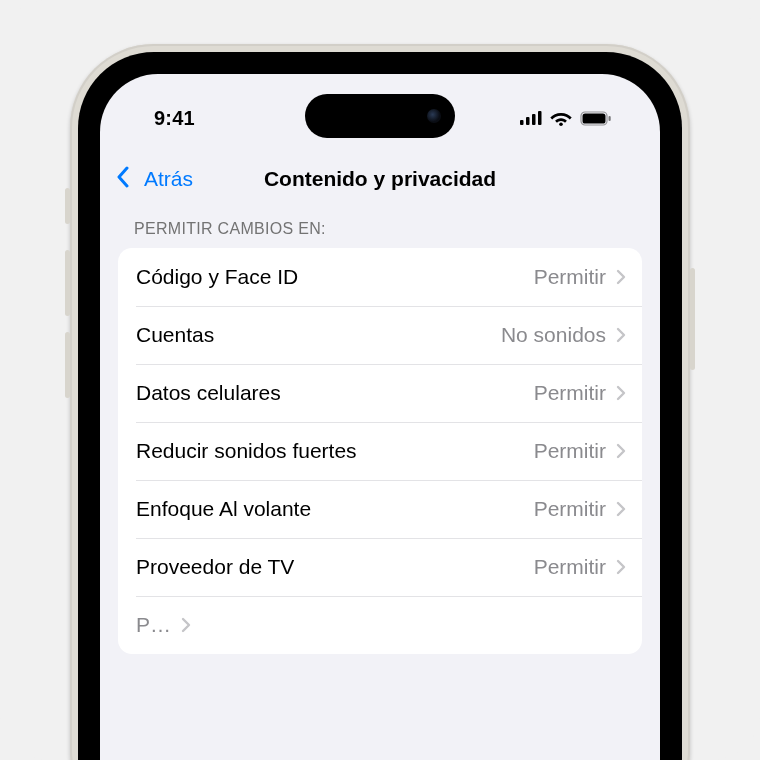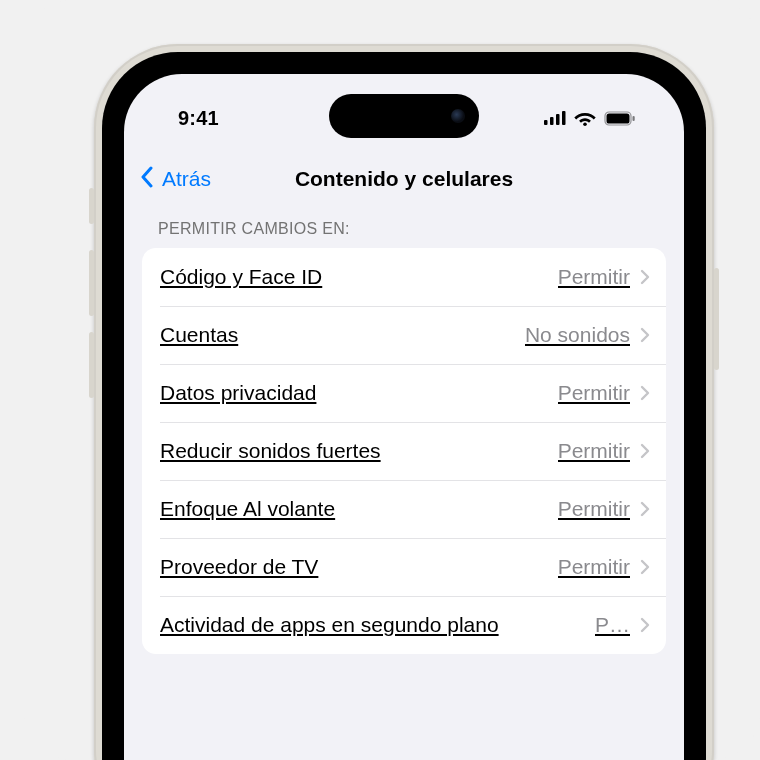--- a/index.html
+++ b/index.html
@@ -13,21 +13,20 @@
     justify-content: center;
     overflow: hidden;
   }
   .canvas {
     width: 760px;
     height: 760px;
     background: #f1f1f1;
     border-radius: 48px;
     position: relative;
     overflow: hidden;
-    margin-left: 24px;
   }
   .phone {
     position: absolute;
     left: 70px;
     top: 44px;
     width: 620px;
     height: 790px;
     background: #dedbd3;
     border-radius: 84px;
     box-shadow: inset 0 0 0 2px #d2cfc8, 0 2px 4px rgba(0,0,0,0.2);
@@ -106,21 +105,21 @@
     display: flex;
     align-items: center;
     padding: 0 10px;
     background: #f2f2f7;
   }
   .nav-back {
     display: flex;
     align-items: center;
     color: #007aff;
     font-size: 21px;
-    gap: 8px;
+    gap: 14px;
     padding: 4px 6px;
   }
   .nav-title {
     position: absolute;
     left: 0; right: 0;
     text-align: center;
     font-size: 21px;
     font-weight: 600;
     color: #000;
     pointer-events: none;
@@ -146,21 +145,20 @@
     overflow: hidden;
   }
   .row {
     display: flex;
     align-items: center;
     min-height: 58px;
     padding: 14px 16px 14px 18px;
     font-size: 21px;
     color: #000;
     position: relative;
-    text-decoration: underline;
   }
   .row + .row::before {
     content: "";
     position: absolute;
     top: 0;
     left: 18px; right: 0;
     height: 1px;
     background: #e3e3e6;
   }
   .row-label {
@@ -230,21 +228,21 @@
 
         <div class="nav">
           <div class="nav-back">
             <span>
               <svg width="14" height="22" viewBox="0 0 14 22">
                 <polyline points="11,2 3,11 11,20" fill="none" stroke="#007aff" stroke-width="3" stroke-linecap="round" stroke-linejoin="round"></polyline>
               </svg>
             </span>
             <span>Atrás</span>
           </div>
-          <div class="nav-title">Contenido y celulares</div>
+          <div class="nav-title">Contenido y privacidad</div>
         </div>
 
         <div class="content">
           <div class="section-header">Permitir cambios en:</div>
           <div class="list">
 
             <div class="row">
               <span class="row-label">Código y Face ID</span>
               <span class="row-value">Permitir</span>
               <span class="chevron">
@@ -258,21 +256,21 @@
               <span class="row-label">Cuentas</span>
               <span class="row-value">No sonidos</span>
               <span class="chevron">
                 <svg width="10" height="16" viewBox="0 0 10 16">
                     <polyline points="2,2 8,8 2,14" fill="none" stroke="#c5c5c8" stroke-width="2.4" stroke-linecap="round" stroke-linejoin="round"></polyline>
                   </svg>
               </span>
             </div>
 
             <div class="row">
-              <span class="row-label">Datos privacidad</span>
+              <span class="row-label">Datos celulares</span>
               <span class="row-value">Permitir</span>
               <span class="chevron">
                 <svg width="10" height="16" viewBox="0 0 10 16">
                     <polyline points="2,2 8,8 2,14" fill="none" stroke="#c5c5c8" stroke-width="2.4" stroke-linecap="round" stroke-linejoin="round"></polyline>
                   </svg>
               </span>
             </div>
 
             <div class="row">
               <span class="row-label">Reducir sonidos fuertes</span>
@@ -298,21 +296,20 @@
               <span class="row-label">Proveedor de TV</span>
               <span class="row-value">Permitir</span>
               <span class="chevron">
                 <svg width="10" height="16" viewBox="0 0 10 16">
                     <polyline points="2,2 8,8 2,14" fill="none" stroke="#c5c5c8" stroke-width="2.4" stroke-linecap="round" stroke-linejoin="round"></polyline>
                   </svg>
               </span>
             </div>
 
             <div class="row">
-              <span class="row-label">Actividad de apps en segundo plano</span>
               <span class="row-value">P…</span>
               <span class="chevron">
                 <svg width="10" height="16" viewBox="0 0 10 16">
                     <polyline points="2,2 8,8 2,14" fill="none" stroke="#c5c5c8" stroke-width="2.4" stroke-linecap="round" stroke-linejoin="round"></polyline>
                   </svg>
               </span>
             </div>
 
           </div>
         </div>

